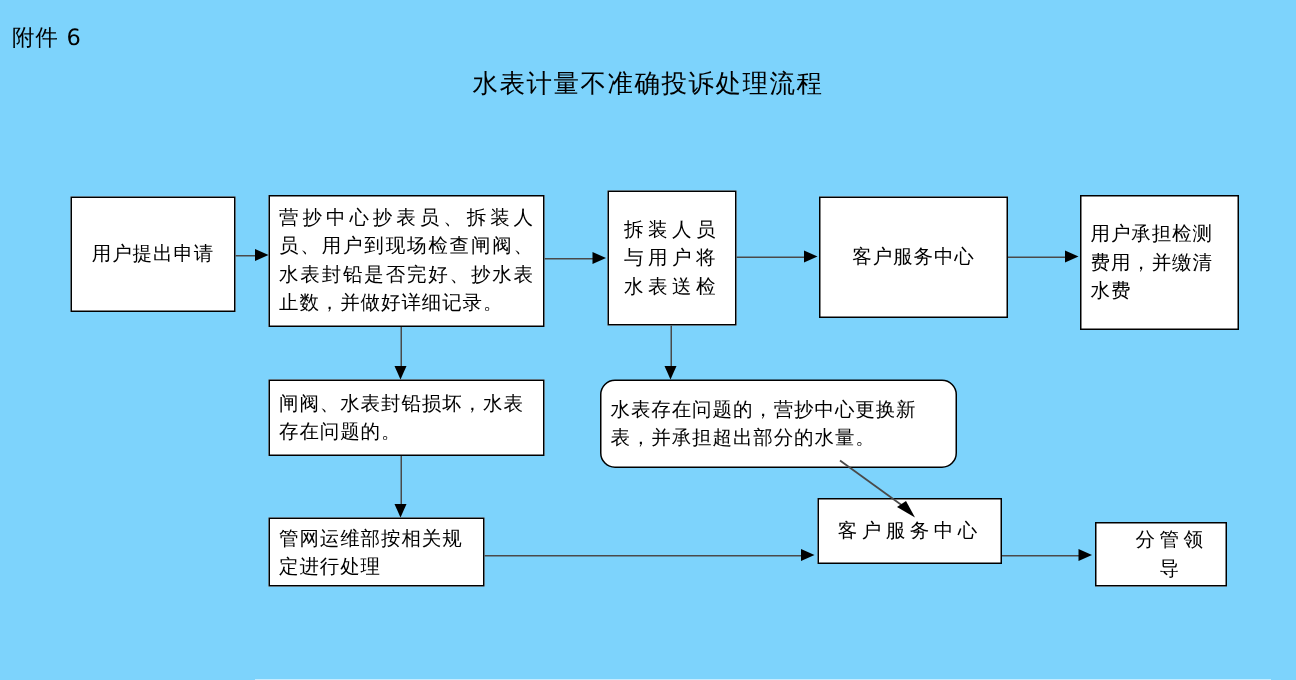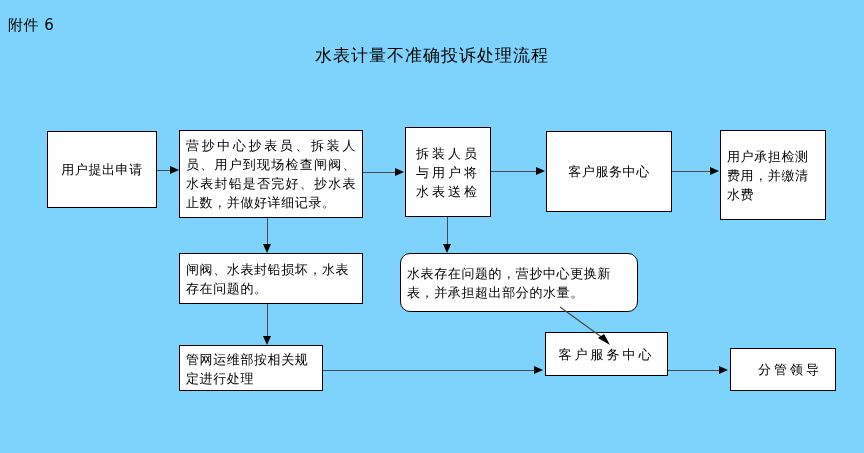--- a/index.html
+++ b/index.html
@@ -134,21 +134,21 @@
   </div>
 
   <div class="node" style="left:179px; top:345px; width:144px; height:46px;align-items:flex-end;">
     <span class="txt">管网运维部按相关规定进行处理</span>
   </div>
 
   <div class="node center-text spaced" style="left:545px; top:332px; width:123px; height:44px;">
     <span class="txt">客户服务中心</span>
   </div>
 
-  <div class="node center-text spaced" style="left:730px; top:348px; width:106px; height:43px;padding-left:20px;">
+  <div class="node center-text spaced" style="left:730px; top:348px; width:88px; height:43px;padding-left:20px;">
     <span class="txt">分管领导</span>
   </div>
 
   <div class="hline" style="left:157px; top:170px; width:14px;"></div>
   <div class="arrow-right" style="left:170px; top:165.5px;"></div>
 
   <div class="hline" style="left:363px; top:172px; width:33px;"></div>
   <div class="arrow-right" style="left:395px; top:167.5px;"></div>
 
   <div class="hline" style="left:491px; top:171px; width:46px;"></div>

